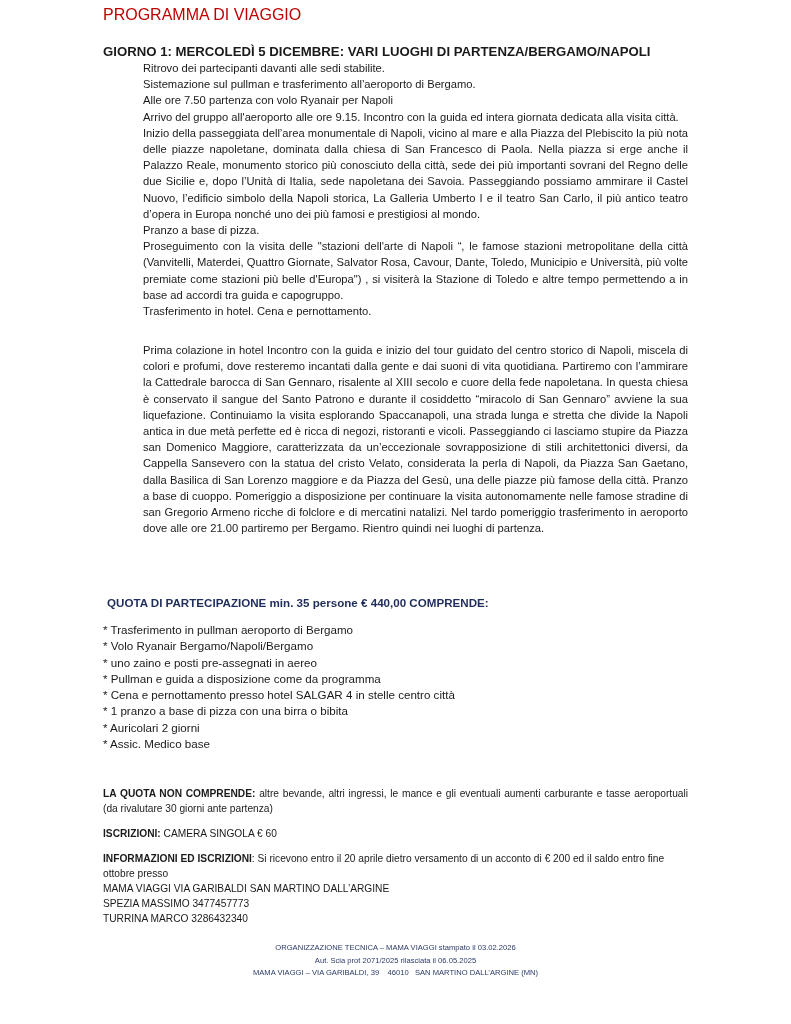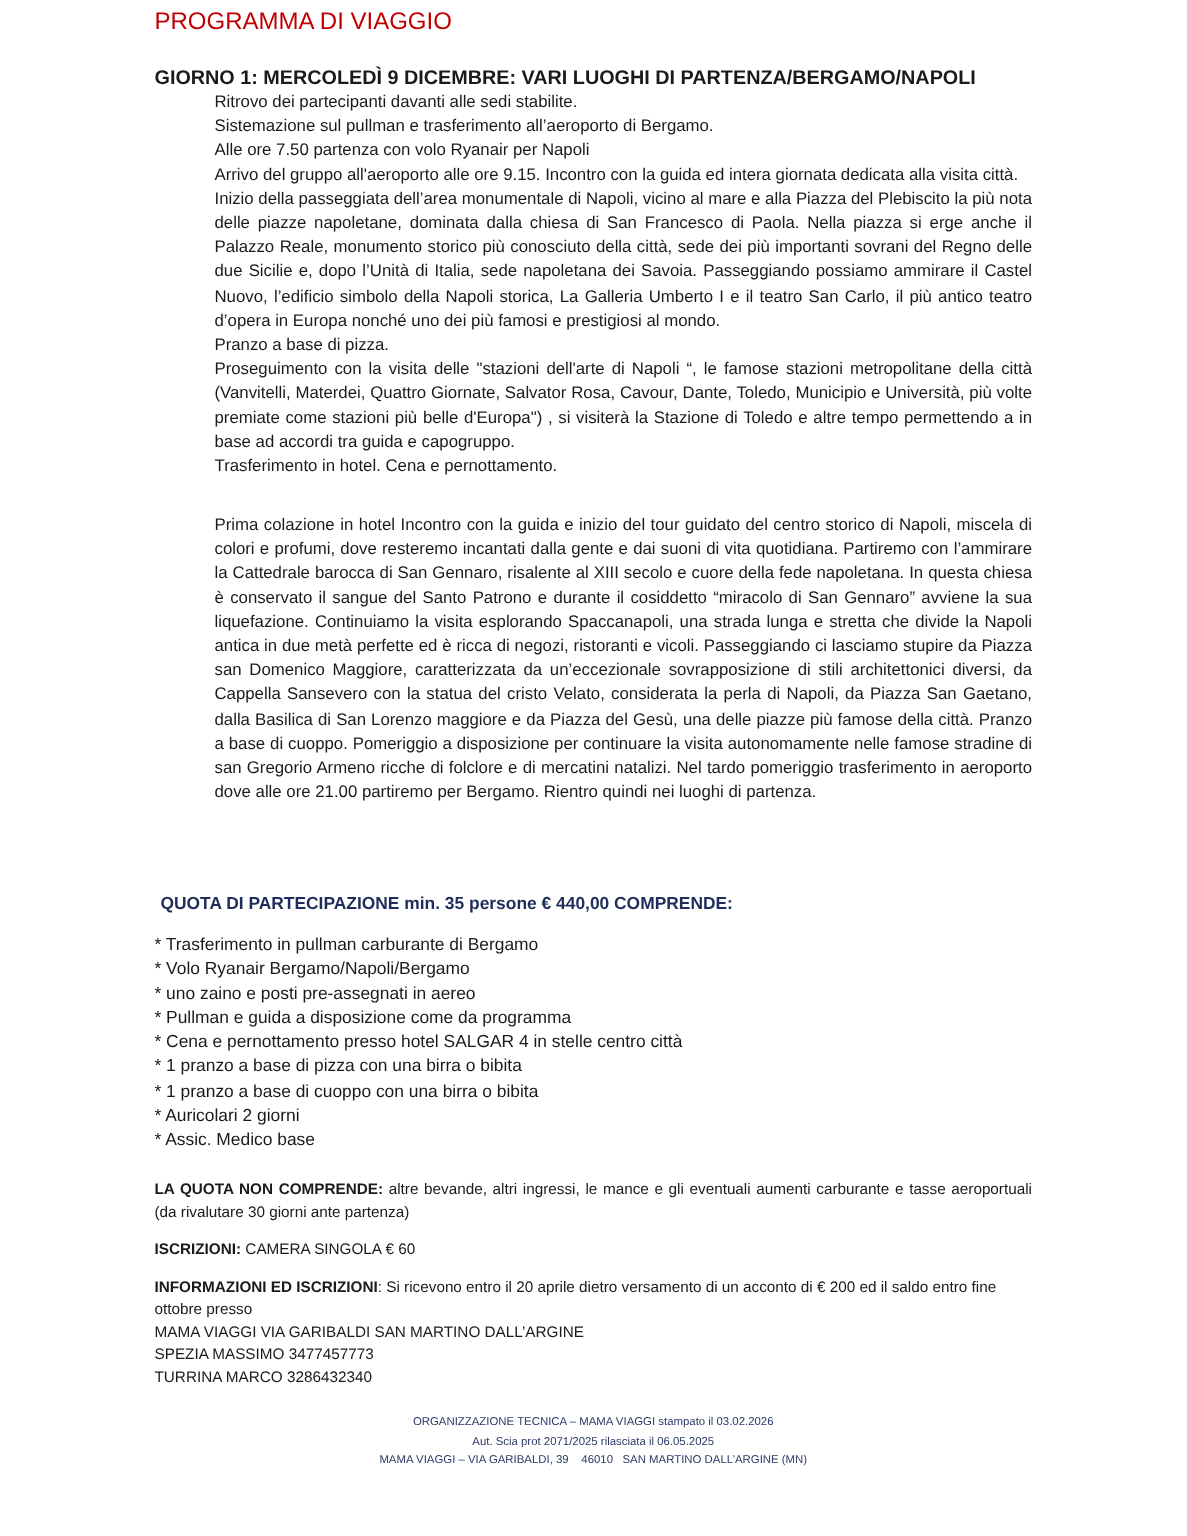--- a/index.html
+++ b/index.html
@@ -20,45 +20,44 @@
   .supp { top: 826px; }
   .info { top: 851px; }
   .footer { position: absolute; left: 0; width: 791px; top: 942px; text-align: center; font-size: 7.6px; line-height: 12.5px; color: #2b3a67; }
 </style>
 </head>
 <body>
 
 <div class="title">PROGRAMMA DI VIAGGIO</div>
 
 <div class="day1">
-  <h2 class="day-h">GIORNO 1: MERCOLEDÌ 9 DICEMBRE: VARI LUOGHI DI PARTENZA/BERGAMO/NAPOLI</h2>
+  <h2 class="day-h">GIORNO 1: MERCOLEDÌ 5 DICEMBRE: VARI LUOGHI DI PARTENZA/BERGAMO/NAPOLI</h2>
   <p class="p">Ritrovo dei partecipanti davanti alle sedi stabilite.</p>
   <p class="p">Sistemazione sul pullman e trasferimento all’aeroporto di Bergamo.</p>
   <p class="p">Alle ore 7.50 partenza con volo Ryanair per Napoli</p>
   <p class="p">Arrivo del gruppo all'aeroporto alle ore 9.15. Incontro con la guida ed intera giornata dedicata alla visita città.</p>
   <p class="p just">Inizio della passeggiata dell’area monumentale di Napoli, vicino al mare e alla Piazza del Plebiscito la più nota delle piazze napoletane, dominata dalla chiesa di San Francesco di Paola. Nella piazza si erge anche il Palazzo Reale, monumento storico più conosciuto della città, sede dei più importanti sovrani del Regno delle due Sicilie e, dopo l’Unità di Italia, sede napoletana dei Savoia. Passeggiando possiamo ammirare il Castel Nuovo, l’edificio simbolo della Napoli storica, La Galleria Umberto I e il teatro San Carlo, il più antico teatro d’opera in Europa nonché uno dei più famosi e prestigiosi al mondo.</p>
   <p class="p">Pranzo a base di pizza.</p>
   <p class="p just">Proseguimento con la visita delle "stazioni dell'arte di Napoli “, le famose stazioni metropolitane della città (Vanvitelli, Materdei, Quattro Giornate, Salvator Rosa, Cavour, Dante, Toledo, Municipio e Università, più volte premiate come stazioni più belle d'Europa") , si visiterà la Stazione di Toledo e altre tempo permettendo a in base ad accordi tra guida e capogruppo.</p>
   <p class="p">Trasferimento in hotel.  Cena e pernottamento.</p>
 </div>
 
 <div class="day2">
   <p class="p just">Prima colazione in hotel Incontro con la guida e inizio del tour guidato del centro storico di Napoli, miscela di colori e profumi, dove resteremo incantati dalla gente e dai suoni di vita quotidiana. Partiremo con l’ammirare la Cattedrale barocca di San Gennaro, risalente al XIII secolo e cuore della fede napoletana. In questa chiesa è conservato il sangue del Santo Patrono e durante il cosiddetto “miracolo di San Gennaro” avviene la sua liquefazione. Continuiamo la visita esplorando Spaccanapoli, una strada lunga e stretta che divide la Napoli antica in due metà perfette ed è ricca di negozi, ristoranti e vicoli. Passeggiando ci lasciamo stupire da Piazza san Domenico Maggiore, caratterizzata da un’eccezionale sovrapposizione di stili architettonici diversi, da Cappella Sansevero con la statua del cristo Velato, considerata la perla di Napoli, da Piazza San Gaetano, dalla Basilica di San Lorenzo maggiore e da Piazza del Gesù, una delle piazze più famose della città.  Pranzo a base di cuoppo. Pomeriggio a disposizione per continuare la visita autonomamente nelle famose stradine di san Gregorio Armeno ricche di folclore e di mercatini natalizi. Nel tardo pomeriggio trasferimento in aeroporto dove alle ore 21.00 partiremo per Bergamo. Rientro quindi nei luoghi di partenza.</p>
 </div>
 
 <div class="quota">QUOTA DI PARTECIPAZIONE min. 35 persone € 440,00 COMPRENDE:</div>
 
 <ul class="incl">
-  <li>* Trasferimento in pullman carburante di Bergamo</li>
+  <li>* Trasferimento in pullman aeroporto di Bergamo</li>
   <li>* Volo Ryanair Bergamo/Napoli/Bergamo</li>
   <li>* uno zaino e posti pre-assegnati in aereo</li>
   <li>* Pullman e guida a disposizione come da programma</li>
   <li>* Cena e pernottamento presso hotel SALGAR 4 in stelle centro città</li>
   <li>* 1 pranzo a base di pizza con una birra o bibita</li>
-  <li>* 1 pranzo a base di cuoppo con una birra o bibita</li>
   <li>* Auricolari 2 giorni</li>
   <li>* Assic. Medico base</li>
 </ul>
 
 <div class="sec nonc">
   <b>LA QUOTA NON COMPRENDE:</b><span> altre bevande, altri ingressi, le mance e gli eventuali aumenti carburante e tasse aeroportuali (da rivalutare 30 giorni ante partenza)</span>
 </div>
 
 <div class="sec supp">
   <b>ISCRIZIONI:</b><span> CAMERA SINGOLA € 60</span>

